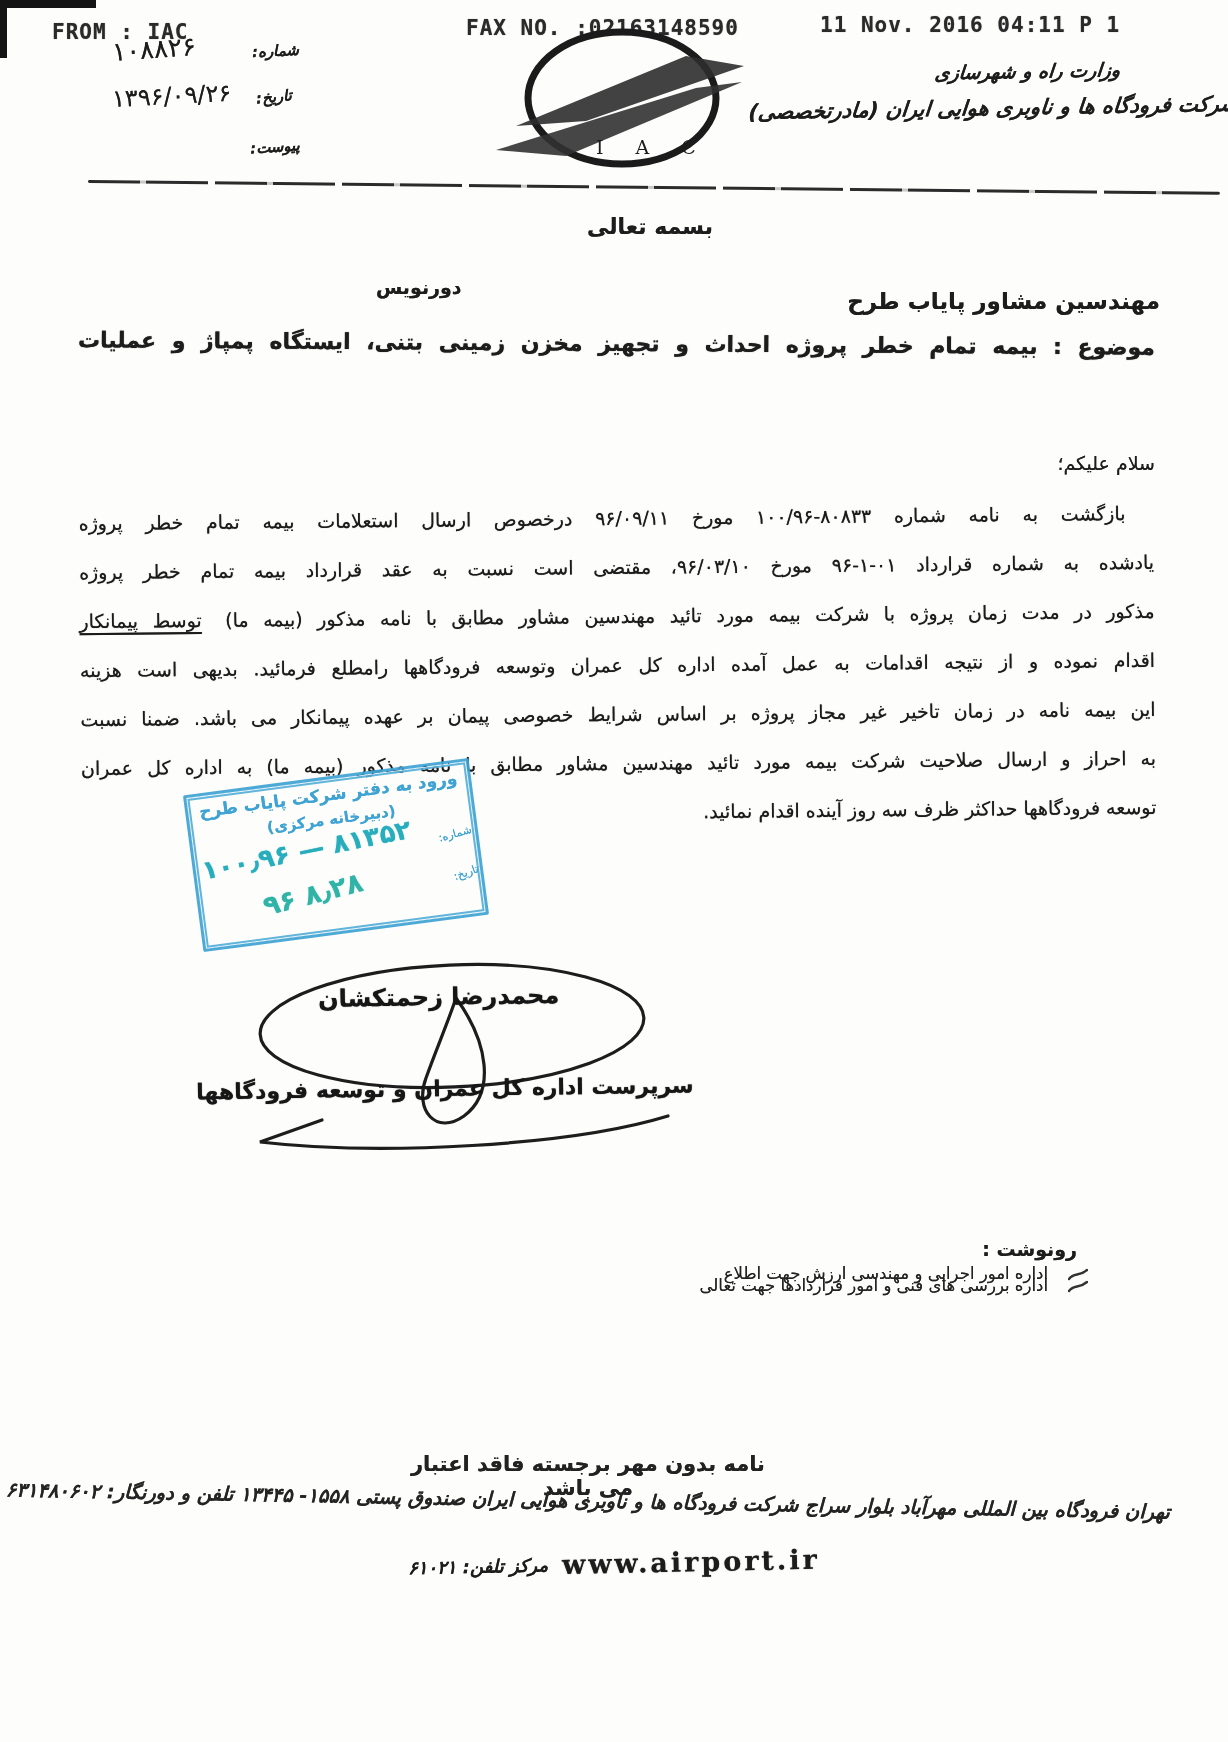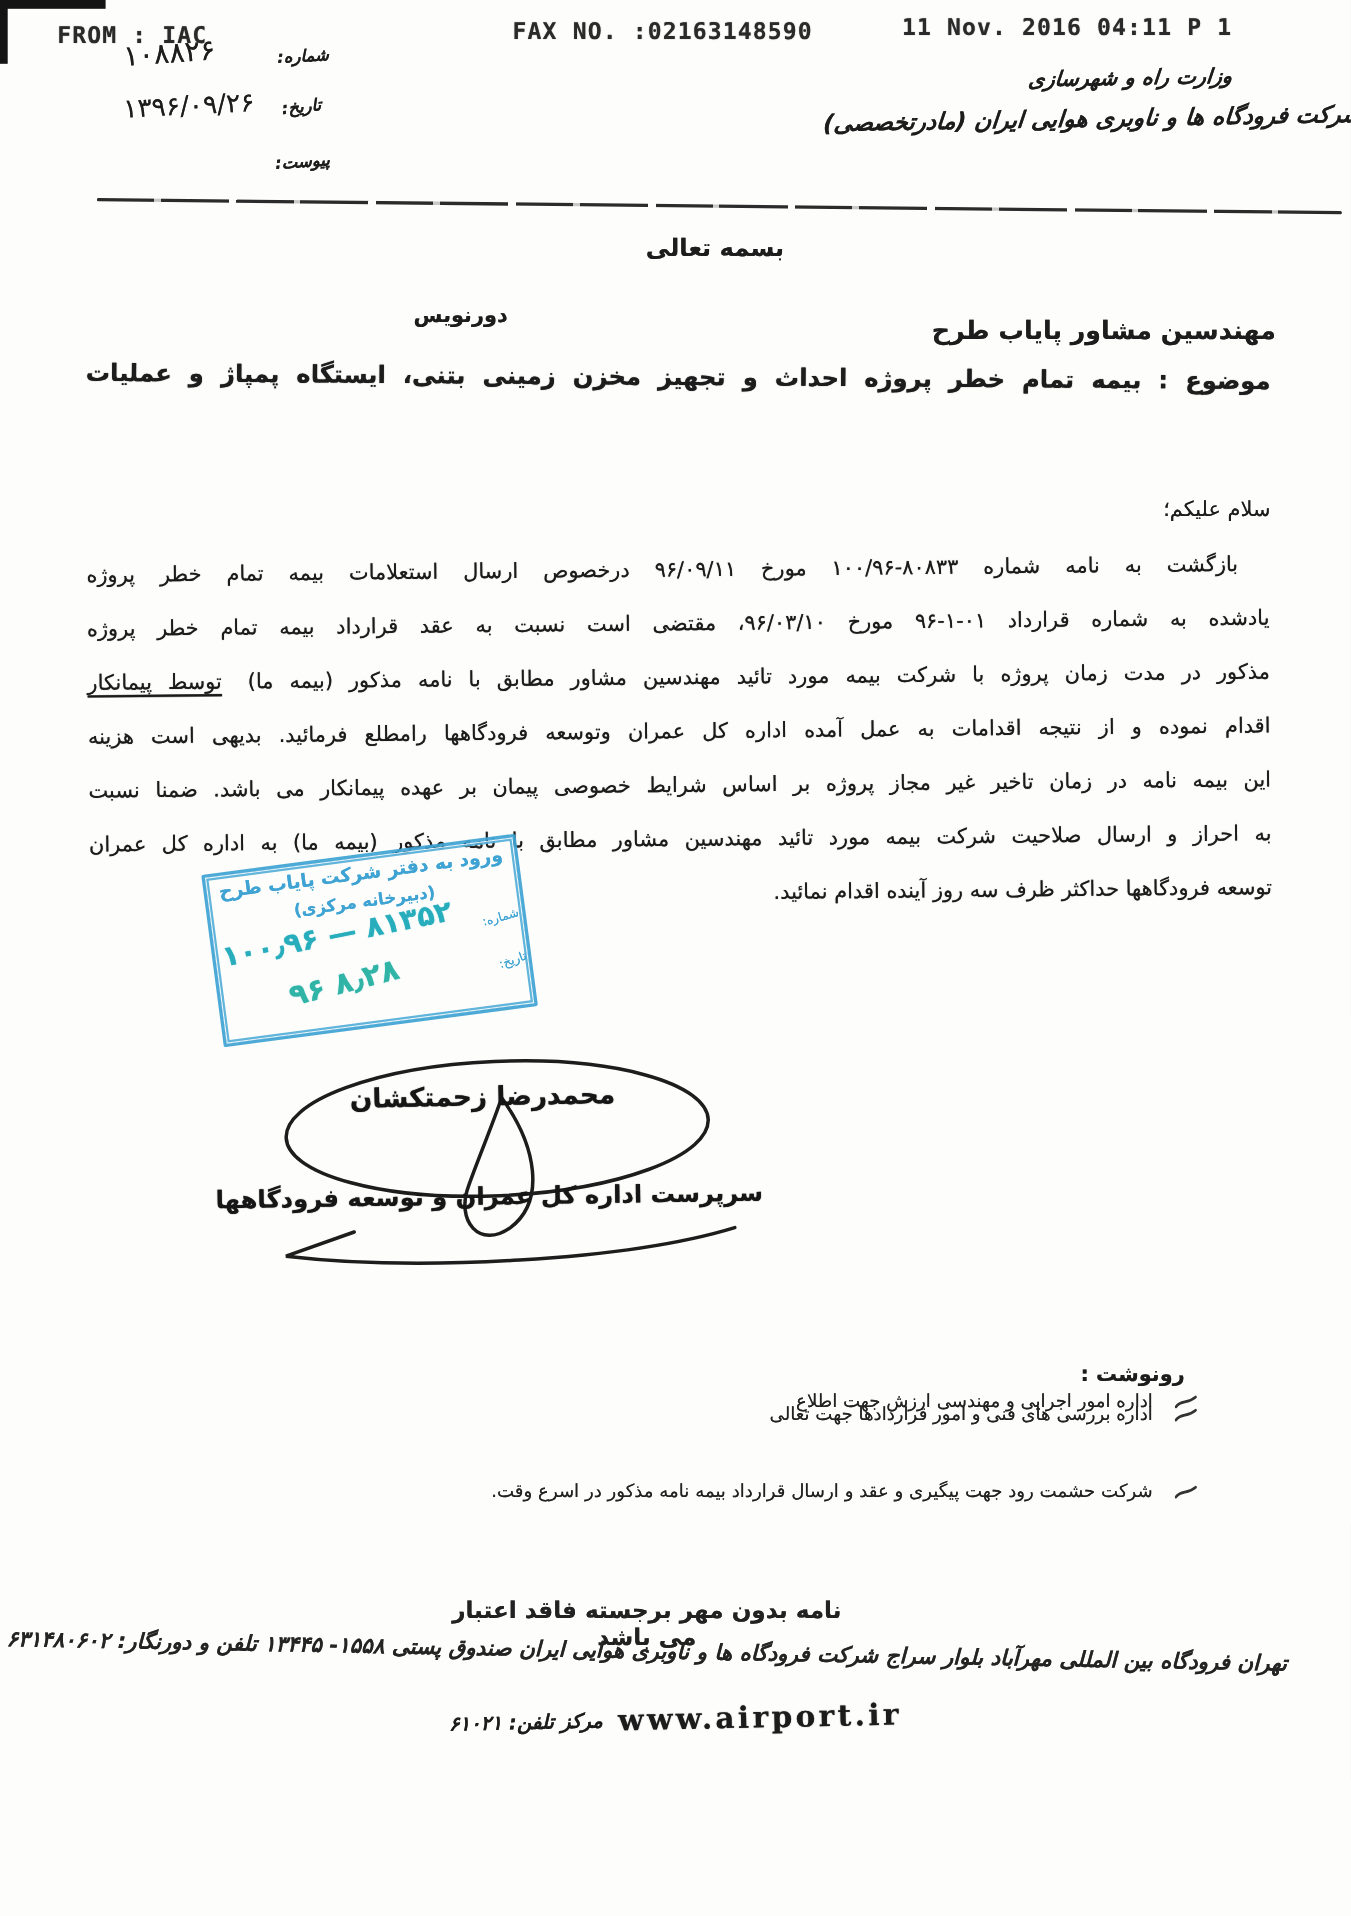--- a/index.html
+++ b/index.html
@@ -69,20 +69,28 @@
   <div class="abs mono" style="left:52px;top:20px;font-size:21px;">FROM : IAC</div>
   <div class="abs mono" style="left:466px;top:16px;font-size:21px;text-align:center;">FAX NO. :02163148590</div>
   <div class="abs mono" style="left:820px;top:13px;font-size:21px;">11 Nov. 2016 04:11 P 1</div>
 
   <div class="abs fa bold ital" style="left:252px;top:42px;font-size:15px;transform:rotate(-3deg);">شماره:</div>
   <div class="abs fa" style="left:112px;top:34px;font-size:26px;letter-spacing:3px;transform:rotate(-4deg);">۱۰۸۸۲۶</div>
   <div class="abs fa bold ital" style="left:256px;top:88px;font-size:15px;transform:rotate(-6deg);">تاریخ:</div>
   <div class="abs fa" style="left:112px;top:82px;font-size:24px;letter-spacing:1px;transform:rotate(-3deg);">۱۳۹۶/۰۹/۲۶</div>
   <div class="abs fa bold ital" style="left:250px;top:138px;font-size:15px;transform:rotate(-4deg);">پیوست:</div>
 
+  <div class="abs" style="left:486px;top:26px;">
+    <svg width="270" height="150" viewBox="0 0 270 150">
+      <ellipse cx="136" cy="72" rx="94" ry="66" fill="none" stroke="#1b1b1b" stroke-width="7"></ellipse>
+      <polygon points="30,100 200,30 258,40 100,95" fill="#2e2e2e" opacity="0.9"></polygon>
+      <polygon points="10,124 210,62 256,56 80,130" fill="#323232" opacity="0.9"></polygon>
+      <text x="110" y="128" font-family="DejaVu Serif, serif" font-size="19" fill="#1b1b1b" style="letter-spacing:13px;">I A C</text>
+    </svg>
+  </div>
 
   <div class="abs fa bold" style="right:140px;top:60px;font-size:19px;font-style:italic;transform:skewX(-6deg) rotate(-1deg);">وزارت راه و شهرسازی</div>
   <div class="abs fa bold" style="right:22px;top:96px;font-size:21px;font-style:italic;transform:skewX(-6deg) rotate(-1deg);letter-spacing:1px;">شرکت فرودگاه ها و ناوبری هوایی ایران (مادرتخصصی)</div>
 
   <div class="abs separator" style="left:88px;top:180px;"></div>
 
   <div class="abs fa bold" style="left:540px;top:214px;width:220px;text-align:center;font-size:22px;">بسمه تعالی</div>
 
   <div class="abs fa bold" style="right:100px;top:288px;font-size:23px;">مهندسین مشاور پایاب طرح</div>
   <div class="abs fa bold" style="left:376px;top:276px;font-size:19px;">دورنویس</div>
@@ -129,25 +137,20 @@
   <div class="abs cc-item" style="right:172px;top:1276px;">
     <span class="bullet"><svg width="20" height="13" viewBox="0 0 20 13">
           <path d="M1,11 C6,4 11,9 19,2" fill="none" stroke="#333" stroke-width="2.4" stroke-linecap="round"></path>
         </svg></span><span>اداره بررسی های فنی و امور قراردادها جهت تعالی</span>
   </div>
   <div class="abs cc-item" style="right:172px;top:1264px;">
     <span class="bullet"><svg width="20" height="13" viewBox="0 0 20 13">
           <path d="M1,11 C6,4 11,9 19,2" fill="none" stroke="#333" stroke-width="2.4" stroke-linecap="round"></path>
         </svg></span><span>اداره امور اجرایی و مهندسی ارزش جهت اطلاع</span>
   </div>
-  <div class="abs cc-item" style="right:172px;top:1346px;">
-    <span class="bullet"><svg width="20" height="13" viewBox="0 0 20 13">
-          <path d="M1,11 C6,4 11,9 19,2" fill="none" stroke="#333" stroke-width="2.4" stroke-linecap="round"></path>
-        </svg></span><span>شرکت حشمت رود جهت پیگیری و عقد و ارسال قرارداد بیمه نامه مذکور در اسرع وقت.</span>
-  </div>
 
   <div class="abs footer-small" style="left:398px;top:1452px;width:380px;text-align:center;">نامه بدون مهر برجسته فاقد اعتبار می باشد</div>
   <div class="abs addr" style="left:58px;width:1112px;top:1490px;text-align:center;transform:rotate(1.1deg);">تهران فرودگاه بین المللی مهرآباد بلوار سراج شرکت فرودگاه ها و ناوبری هوایی ایران صندوق پستی ۱۵۵۸- ۱۳۴۴۵ تلفن و دورنگار: ۶۳۱۴۸۰۶۰۲</div>
   <div class="abs" style="left:408px;top:1548px;transform:rotate(-1.2deg);display:flex;flex-direction:row-reverse;align-items:center;gap:14px;">
     <span class="www">www.airport.ir</span>
     <span class="fa bold ital" style="font-size:18px;">مرکز تلفن: ۶۱۰۲۱</span>
   </div>
 
 </div>
 

